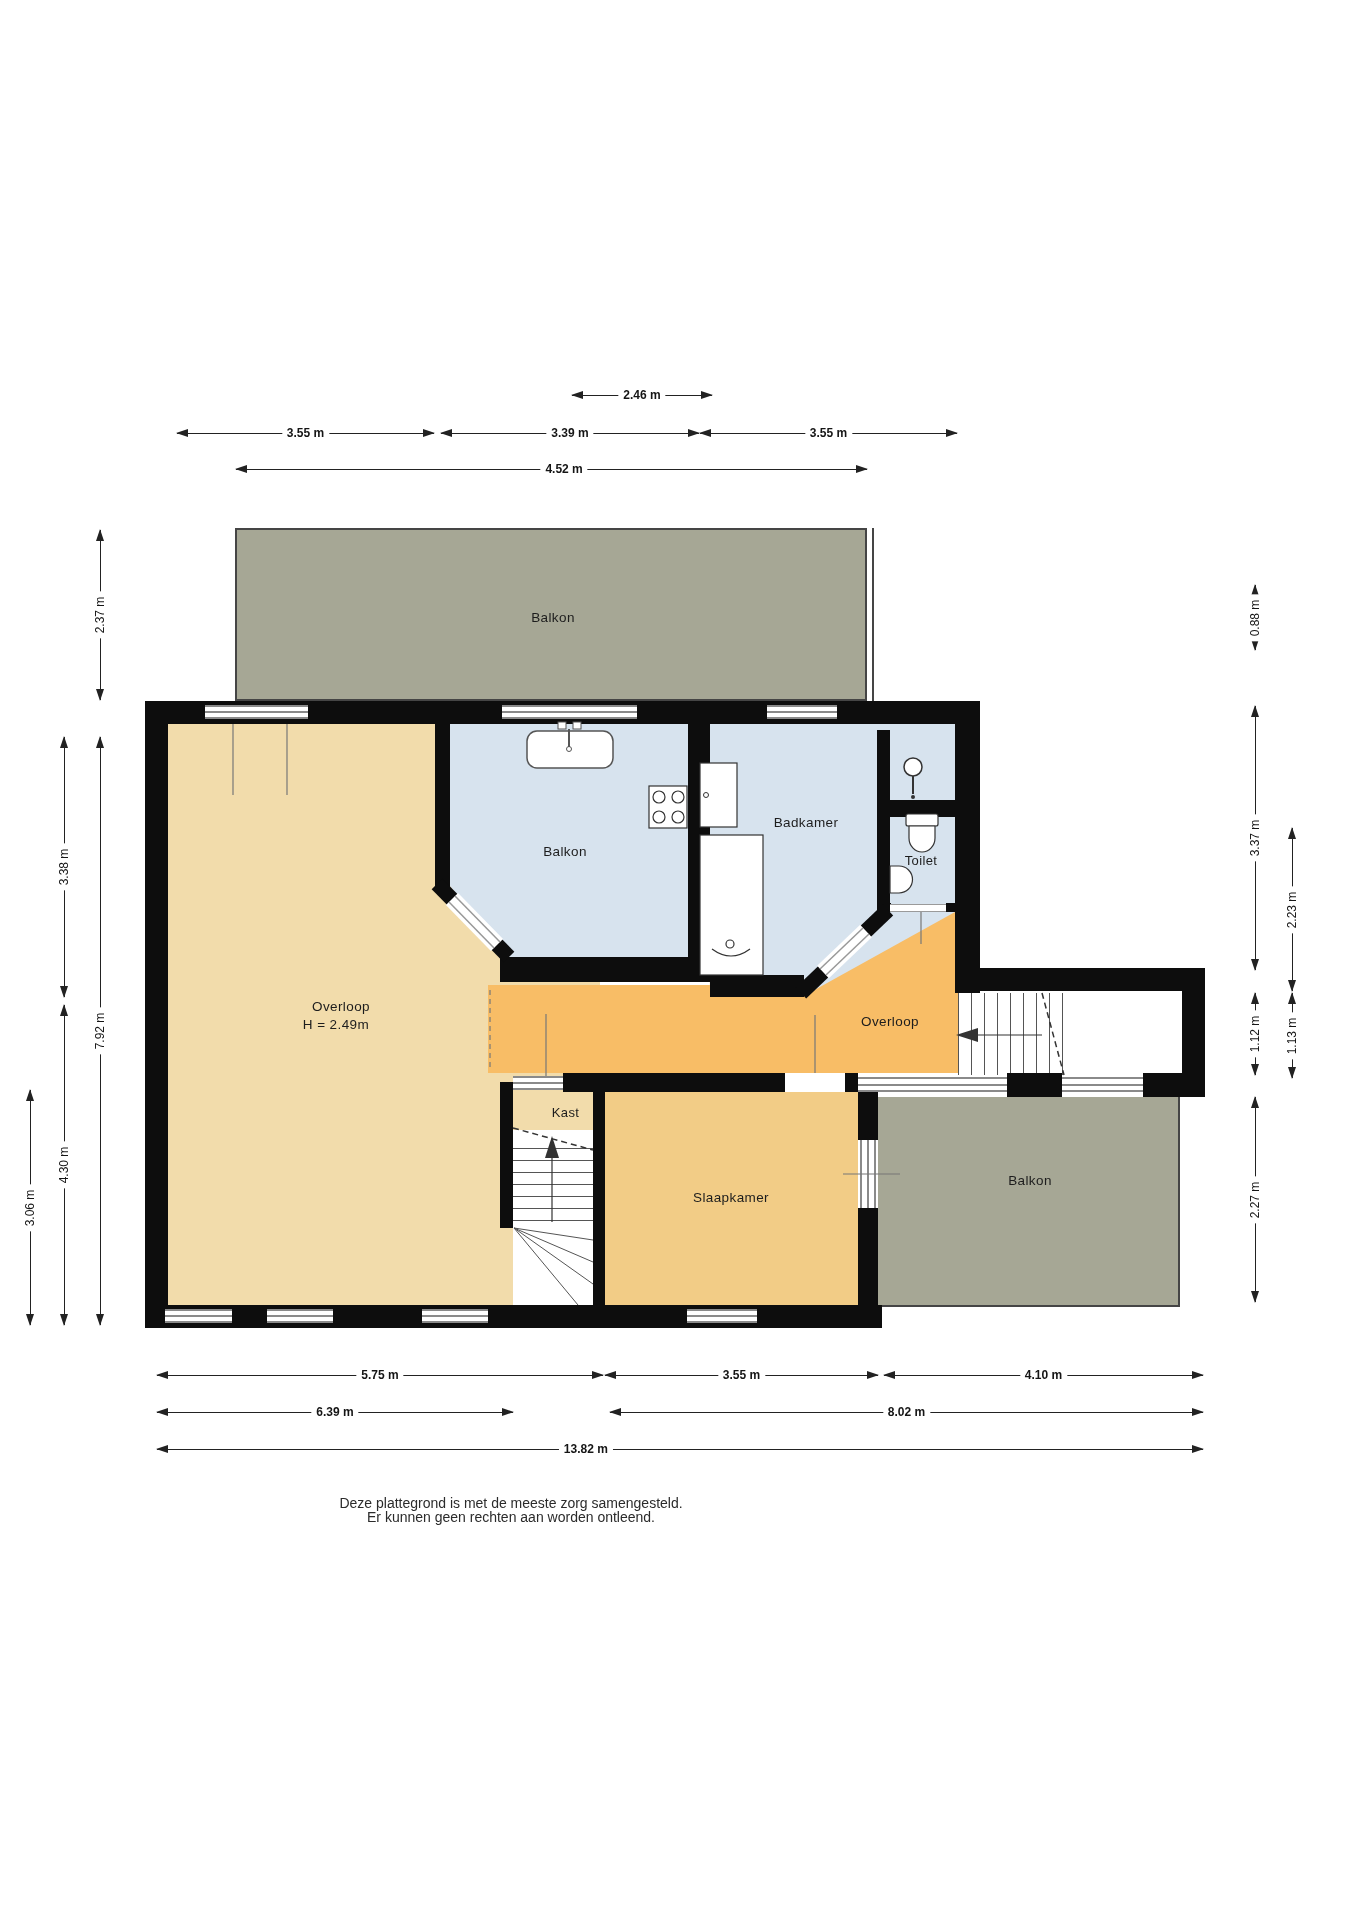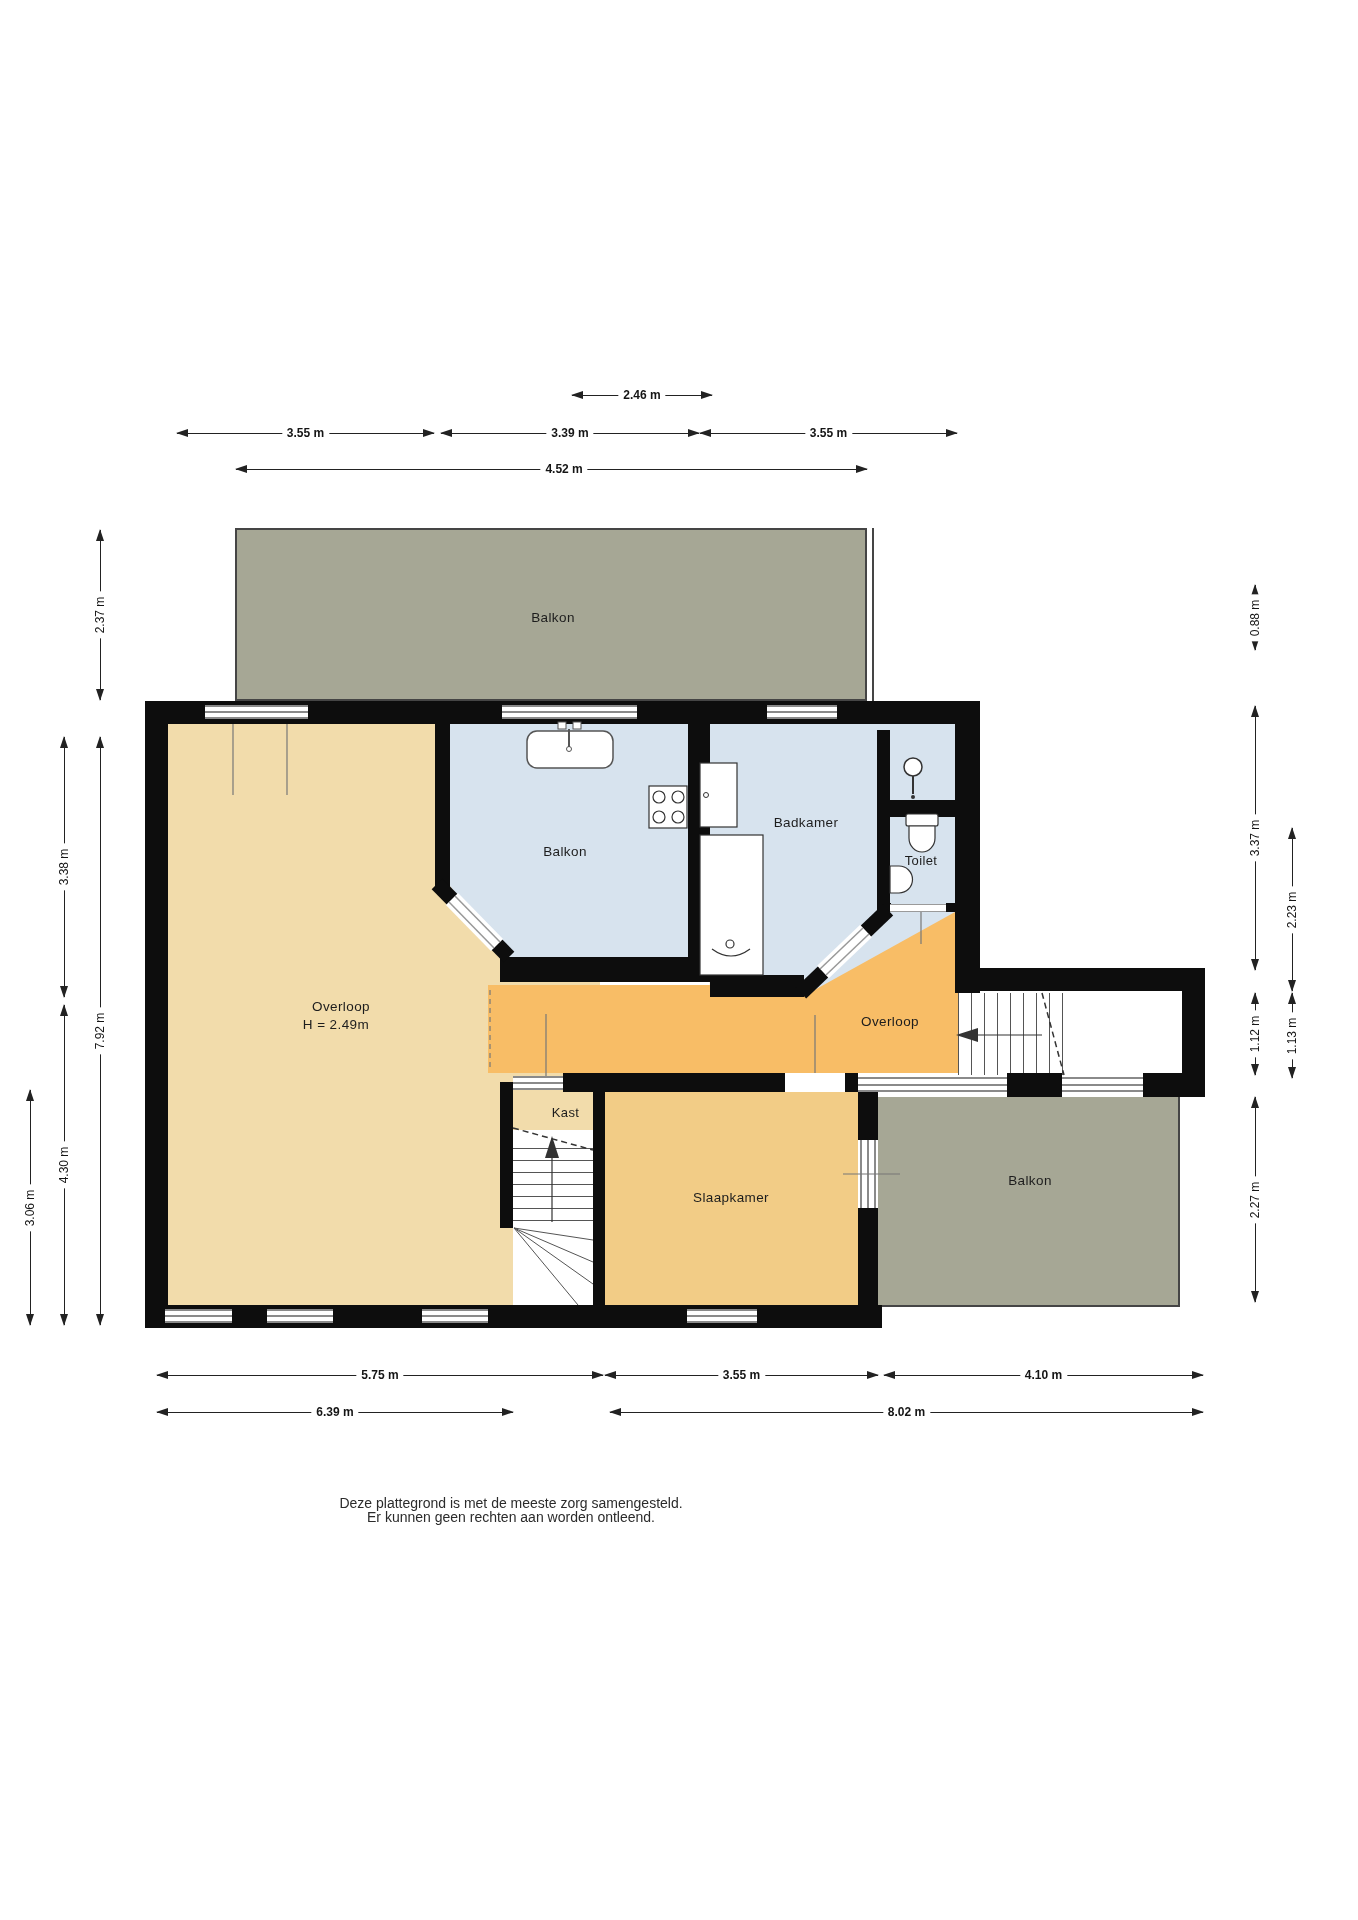--- a/index.html
+++ b/index.html
@@ -223,20 +223,26 @@
       <i class="ah a1"></i>
       <i class="ah a2"></i>
       <span class="tx">6.39 m</span>
     </div>
   <div class="dim h" style="left:610px;top:1405px;width:593px;">
     <i class="ln"></i>
       <i class="ah a1"></i>
       <i class="ah a2"></i>
       <span class="tx">8.02 m</span>
     </div>
+  <div class="dim h" style="left:157px;top:1442px;width:1046px;--tp:41%;">
+    <i class="ln"></i>
+      <i class="ah a1"></i>
+      <i class="ah a2"></i>
+      <span class="tx">13.82 m</span>
+    </div>
 
   <div class="dim v" style="left:93px;top:530px;height:170px;">
     <i class="ln"></i>
       <i class="ah a1"></i>
       <i class="ah a2"></i>
       <span class="tx">2.37 m</span>
     </div>
   <div class="dim v" style="left:93px;top:737px;height:588px;">
     <i class="ln"></i>
       <i class="ah a1"></i>

